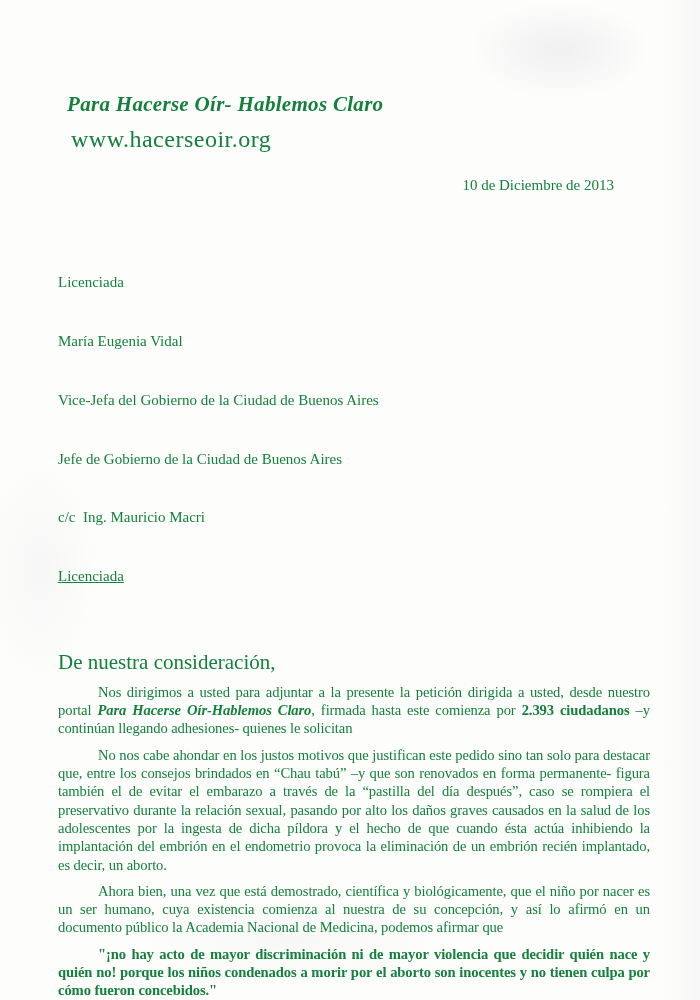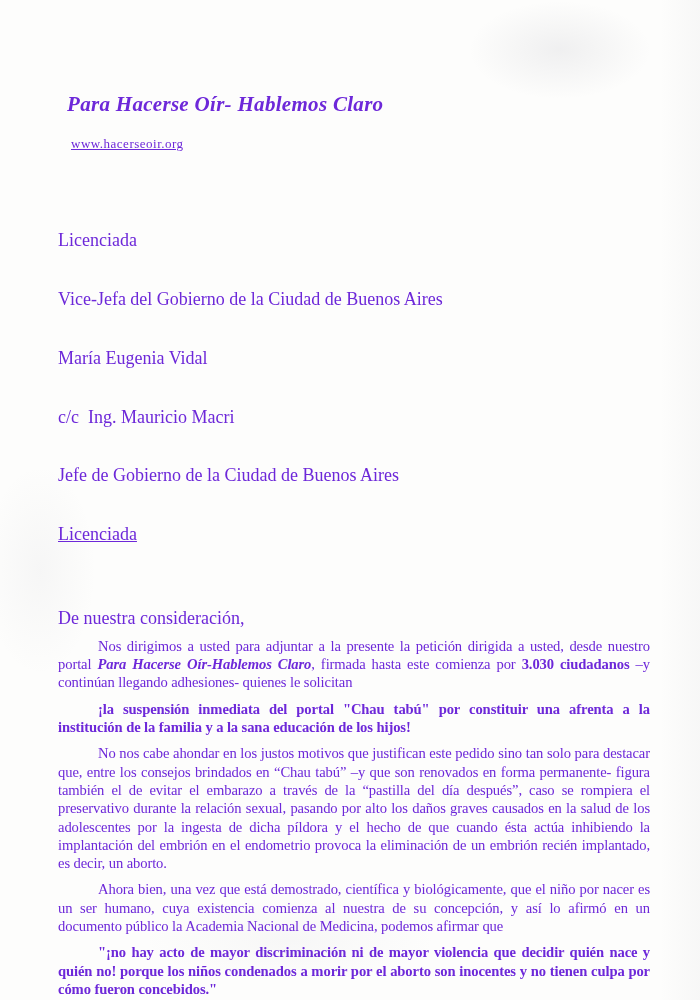--- a/index.html
+++ b/index.html
@@ -2,21 +2,21 @@
 <html><head>
 <meta charset="utf-8">
 <style>
   html, body { margin: 0; padding: 0; }
   .page {
     position: relative;
     width: 700px;
     height: 1000px;
     background: #fdfdfc;
     font-family: "Liberation Serif", "DejaVu Serif", serif;
-    color: #6d28d9;
+    color: #15803d;
     overflow: hidden;
   }
   
   .noise {
     position: absolute; pointer-events: none;
     background: radial-gradient(closest-side, rgba(120,120,135,0.10), rgba(120,120,135,0) 70%);
   }
   .noise.n1 { left: 430px; top: -20px; width: 260px; height: 140px; }
   .noise.n2 { left: -40px; top: 420px; width: 160px; height: 300px; opacity:.5; }
   .noise.n3 { left: 660px; top: 0; width: 60px; height: 1000px;
@@ -29,41 +29,40 @@
     width: 592px;
   }
   .org-name {
     margin: 92px 0 0 9px;
     font-size: 21px;
     font-weight: bold;
     font-style: italic;
     letter-spacing: 0.3px;
   }
   .website {
-    margin: 19px 0 0 13px;
-    font-size: 13px;
-    text-decoration: underline;
+    margin: 9px 0 0 13px;
+    font-size: 24px;
     letter-spacing: 0.5px;
   }
   .date-line {
     margin-top: 24px;
     text-align: right;
     padding-right: 36px;
     font-size: 15px;
   }
   .recipient {
     margin-top: 40px;
-    font-size: 18px;
+    font-size: 15px;
     line-height: 19.6px;
     white-space: pre;
   }
   .presentes { text-decoration: underline; }
   .salutation {
     margin-top: 24px;
-    font-size: 18px;
+    font-size: 21px;
   }
   .para {
     margin: 8px 0 0 0;
     font-size: 14.6px;
     line-height: 18.3px;
     text-align: justify;
     text-indent: 40px;
     letter-spacing: -0.1px;
   }
   .b  { font-weight: bold; }
@@ -76,35 +75,35 @@
   <div class="noise n1"></div>
   <div class="noise n2"></div>
   <div class="noise n3"></div>
   <div class="noise n4"></div>
 
   <div class="content">
 
     <div class="org-name">Para Hacerse Oír- Hablemos Claro</div>
     <div class="website">www.hacerseoir.org</div>
 
+    <div class="date-line">10 de Diciembre de 2013</div>
 
     <div class="recipient">
       <div>Licenciada</div>
+      <div>María Eugenia Vidal</div>
       <div>Vice-Jefa del Gobierno de la Ciudad de Buenos Aires</div>
-      <div>María Eugenia Vidal</div>
+      <div>Jefe de Gobierno de la Ciudad de Buenos Aires</div>
       <div>c/c  Ing. Mauricio Macri</div>
-      <div>Jefe de Gobierno de la Ciudad de Buenos Aires</div>
       <div class="presentes">Licenciada</div>
     </div>
 
     <div class="salutation">De nuestra consideración,</div>
 
-    <p class="para"><span>Nos dirigimos a usted para adjuntar a la presente la petición dirigida a usted, desde nuestro portal </span><span class="bi">Para Hacerse Oír-Hablemos Claro</span><span>, firmada hasta este comienza por </span><span class="b">3.030 ciudadanos</span><span> –y continúan llegando adhesiones- quienes le solicitan</span></p>
+    <p class="para"><span>Nos dirigimos a usted para adjuntar a la presente la petición dirigida a usted, desde nuestro portal </span><span class="bi">Para Hacerse Oír-Hablemos Claro</span><span>, firmada hasta este comienza por </span><span class="b">2.393 ciudadanos</span><span> –y continúan llegando adhesiones- quienes le solicitan</span></p>
 
-    <p class="para b">¡la suspensión inmediata del portal "Chau tabú" por constituir una afrenta a la institución de la familia y a la sana educación de los hijos!</p>
 
     <p class="para">No nos cabe ahondar en los justos motivos que justifican este pedido sino tan solo para destacar que, entre los consejos brindados en “Chau tabú” –y que son renovados en forma permanente- figura también el de evitar el embarazo a través de la “pastilla del día después”, caso se rompiera el preservativo durante la relación sexual, pasando por alto los daños graves causados en la salud de los adolescentes por la ingesta de dicha píldora y el hecho de que cuando ésta actúa inhibiendo la implantación del embrión en el endometrio provoca la eliminación de un embrión recién implantado, es decir, un aborto.</p>
 
     <p class="para">Ahora bien, una vez que está demostrado, científica y biológicamente, que el niño por nacer es un ser humano, cuya existencia comienza al nuestra de su concepción, y así lo afirmó en un documento público la Academia Nacional de Medicina, podemos afirmar que</p>
 
     <p class="para"><span class="b">"¡no hay acto de mayor discriminación ni de mayor violencia que decidir quién nace y quién no! porque los niños condenados a morir por el aborto son inocentes y no tienen culpa por cómo fueron concebidos."</span></p>
 
   </div>
 </div>
 

